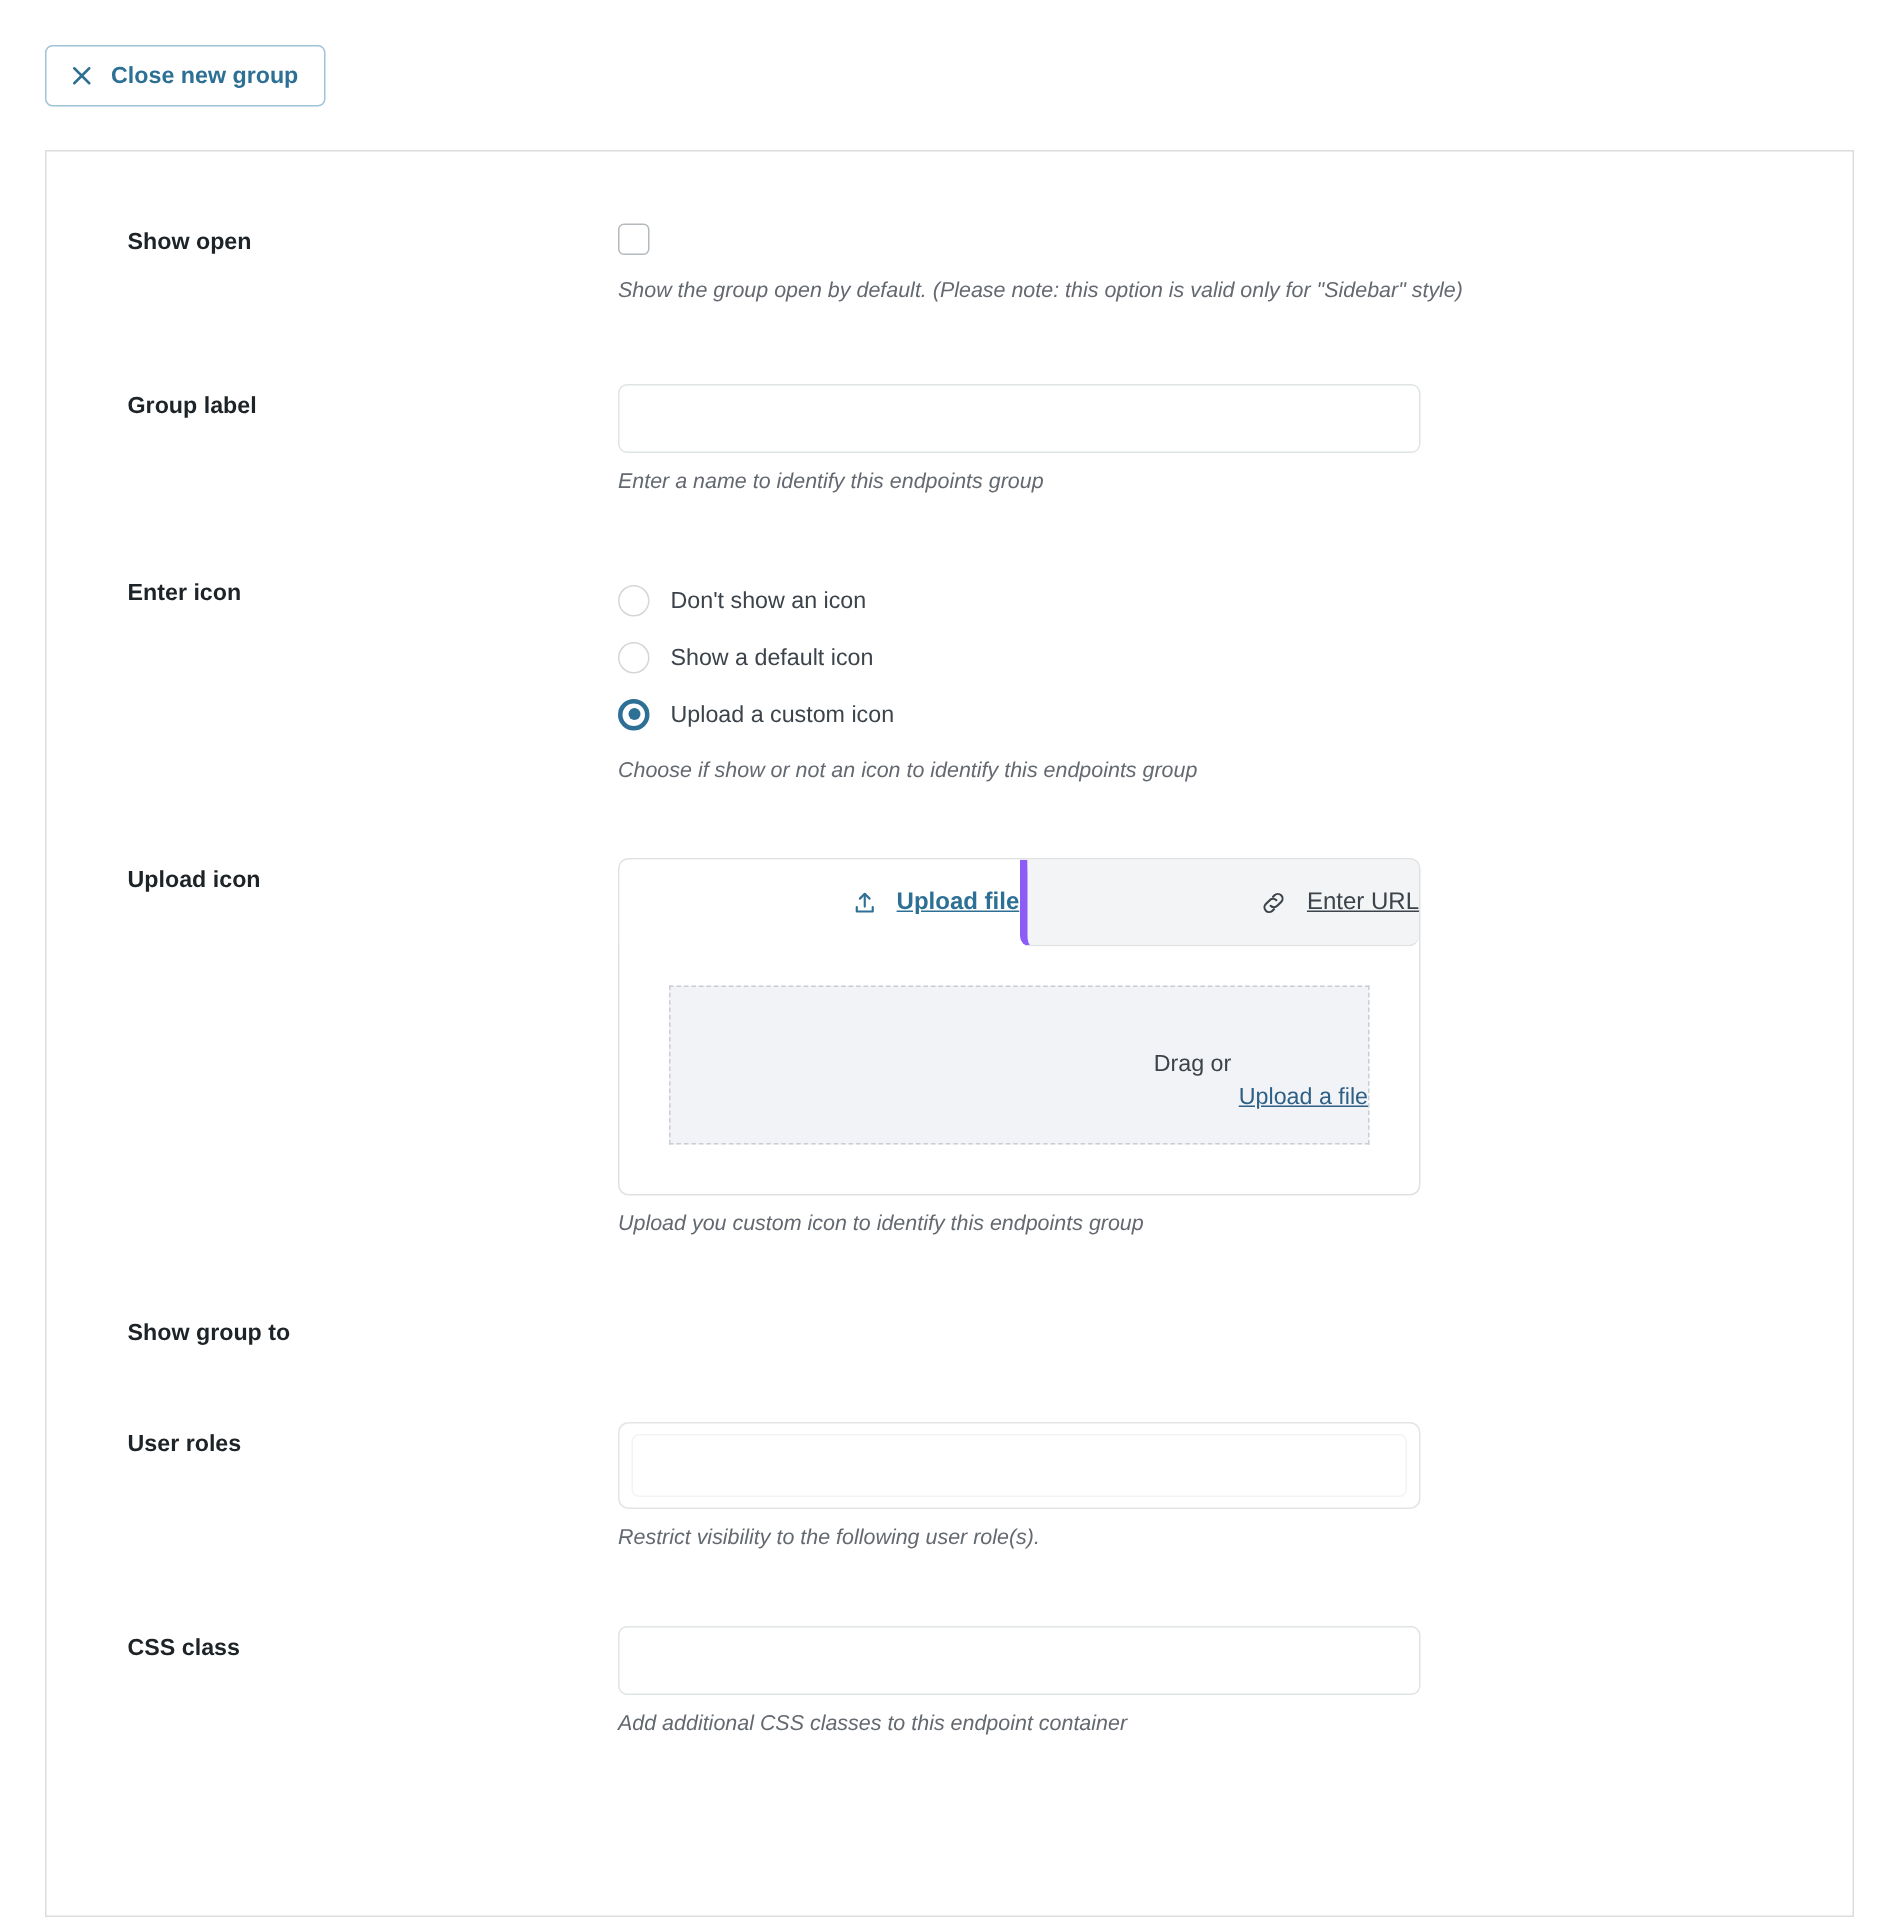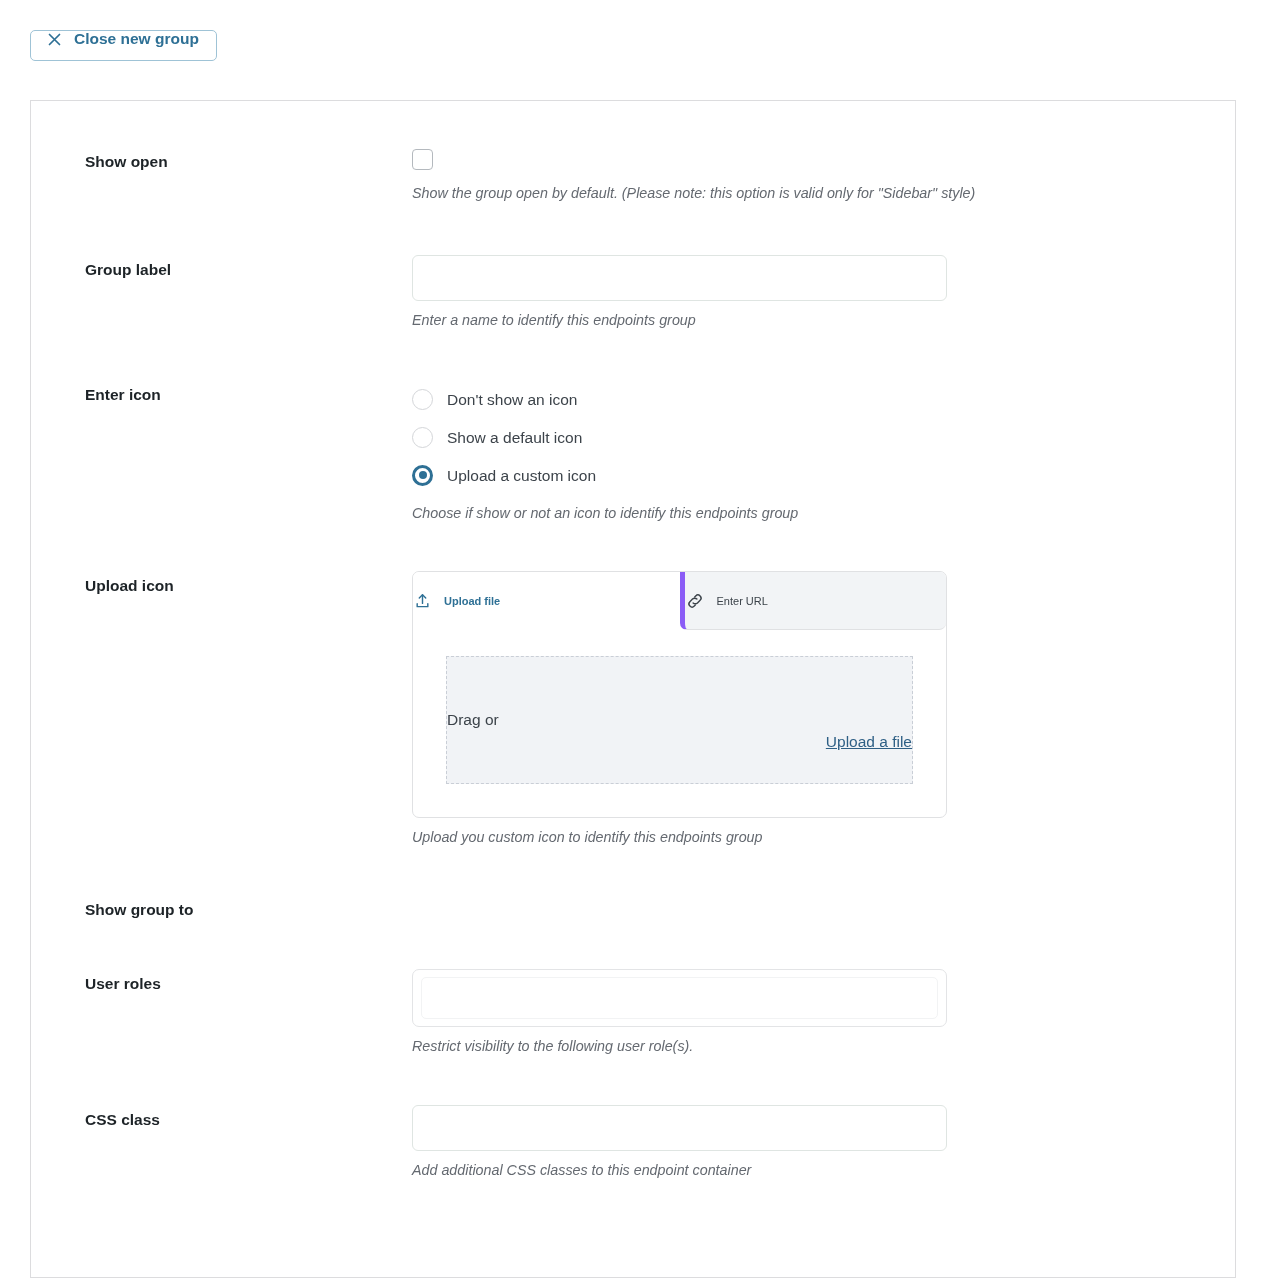--- a/index.html
+++ b/index.html
@@ -17,23 +17,23 @@
   }
 
   
   .topbar {
     height: 100px;
     padding: 30px 0 0 30px;
     background: #ffffff;
   }
   .close-btn {
     display: inline-flex;
-    align-items: flex-start;
+    align-items: center;
     gap: 11px;
-    height: 31px;
+    height: 41px;
     padding: 0 17px 0 15px;
     background: #ffffff;
     border: 1px solid #9fc3d6;
     border-radius: 5px;
     color: #2e7095;
     font-size: 15.5px;
     font-weight: bold;
     cursor: pointer;
     font-family: "Liberation Sans", sans-serif;
     line-height: 1;
@@ -175,46 +175,47 @@
     border: 1px solid #e0e1e3;
     border-radius: 7px;
     background: #ffffff;
     overflow: hidden;
   }
   .upload-tabs { display: flex; height: 58px; }
   .upload-tab {
     flex: 1 1 50%;
     display: flex;
     align-items: center;
-    justify-content: flex-start;
+    justify-content: flex-end;
     gap: 12px;
-    font-size: 11px;
+    font-size: 16px;
     cursor: pointer;
     background: #ffffff;
     color: #2e7095;
     font-weight: bold;
+    text-decoration: underline;
   }
   .upload-tab.inactive {
     background: #f2f4f6;
     color: #3c434a;
     font-weight: normal;
     border-left: 5px solid #8b5cf6;
     border-bottom: 1px solid #e0e1e3;
     border-bottom-left-radius: 7px;
     border-bottom-right-radius: 7px;
   }
   .upload-tab .tab-icon { display: flex; align-items: center; }
   .dropzone-wrap { padding: 26px 33px 33px 33px; }
   .dropzone {
-    height: 128px;
+    height: 106px;
     border: 1px dashed #c9ced6;
     background: #f1f3f6;
     display: flex;
     align-items: center;
-    justify-content: space-between;
+    justify-content: flex-end;
     font-size: 15.5px;
     color: #3c434a;
     cursor: pointer;
   }
   .dropzone a {
     color: #2e5f85;
     text-decoration: underline;
     margin-left: 5px;
     cursor: pointer;
     margin-top: 43px;

